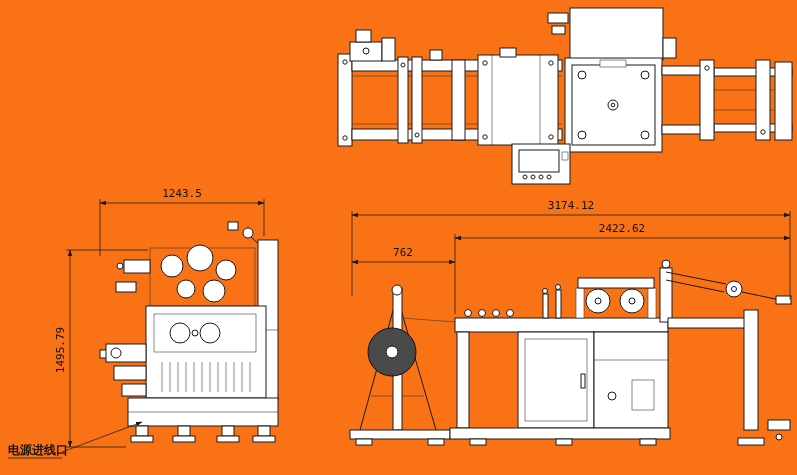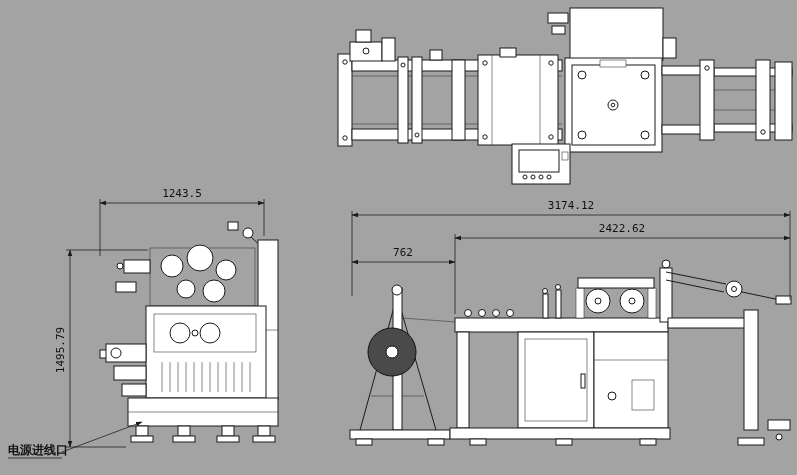--- a/index.html
+++ b/index.html
@@ -1,17 +1,17 @@
 <!DOCTYPE html>
 <html><head>
 <meta charset="utf-8">
 <style>
   html,body { margin:0; padding:0; background:#ffffff; }
   .canvas {
-    position:relative; width:797px; height:475px; background:#a3a3a3;
+    position:relative; width:797px; height:475px; background:#f97316;
     font-family:"DejaVu Sans","Liberation Sans",sans-serif; overflow:hidden;
   }
   svg { display:block; }
   
   .v rect, .v circle, .v polygon, .v polyline, .v path {
     stroke:#1a1a1a; stroke-width:1; fill:#ffffff;
   }
   .v line { stroke:#1a1a1a; stroke-width:1; fill:none; }
   .v .thin, .v line.thin { stroke-width:0.6; stroke:#3a3a3a; }
   .v .dark { fill:#4a4a4a; stroke:#111111; }

